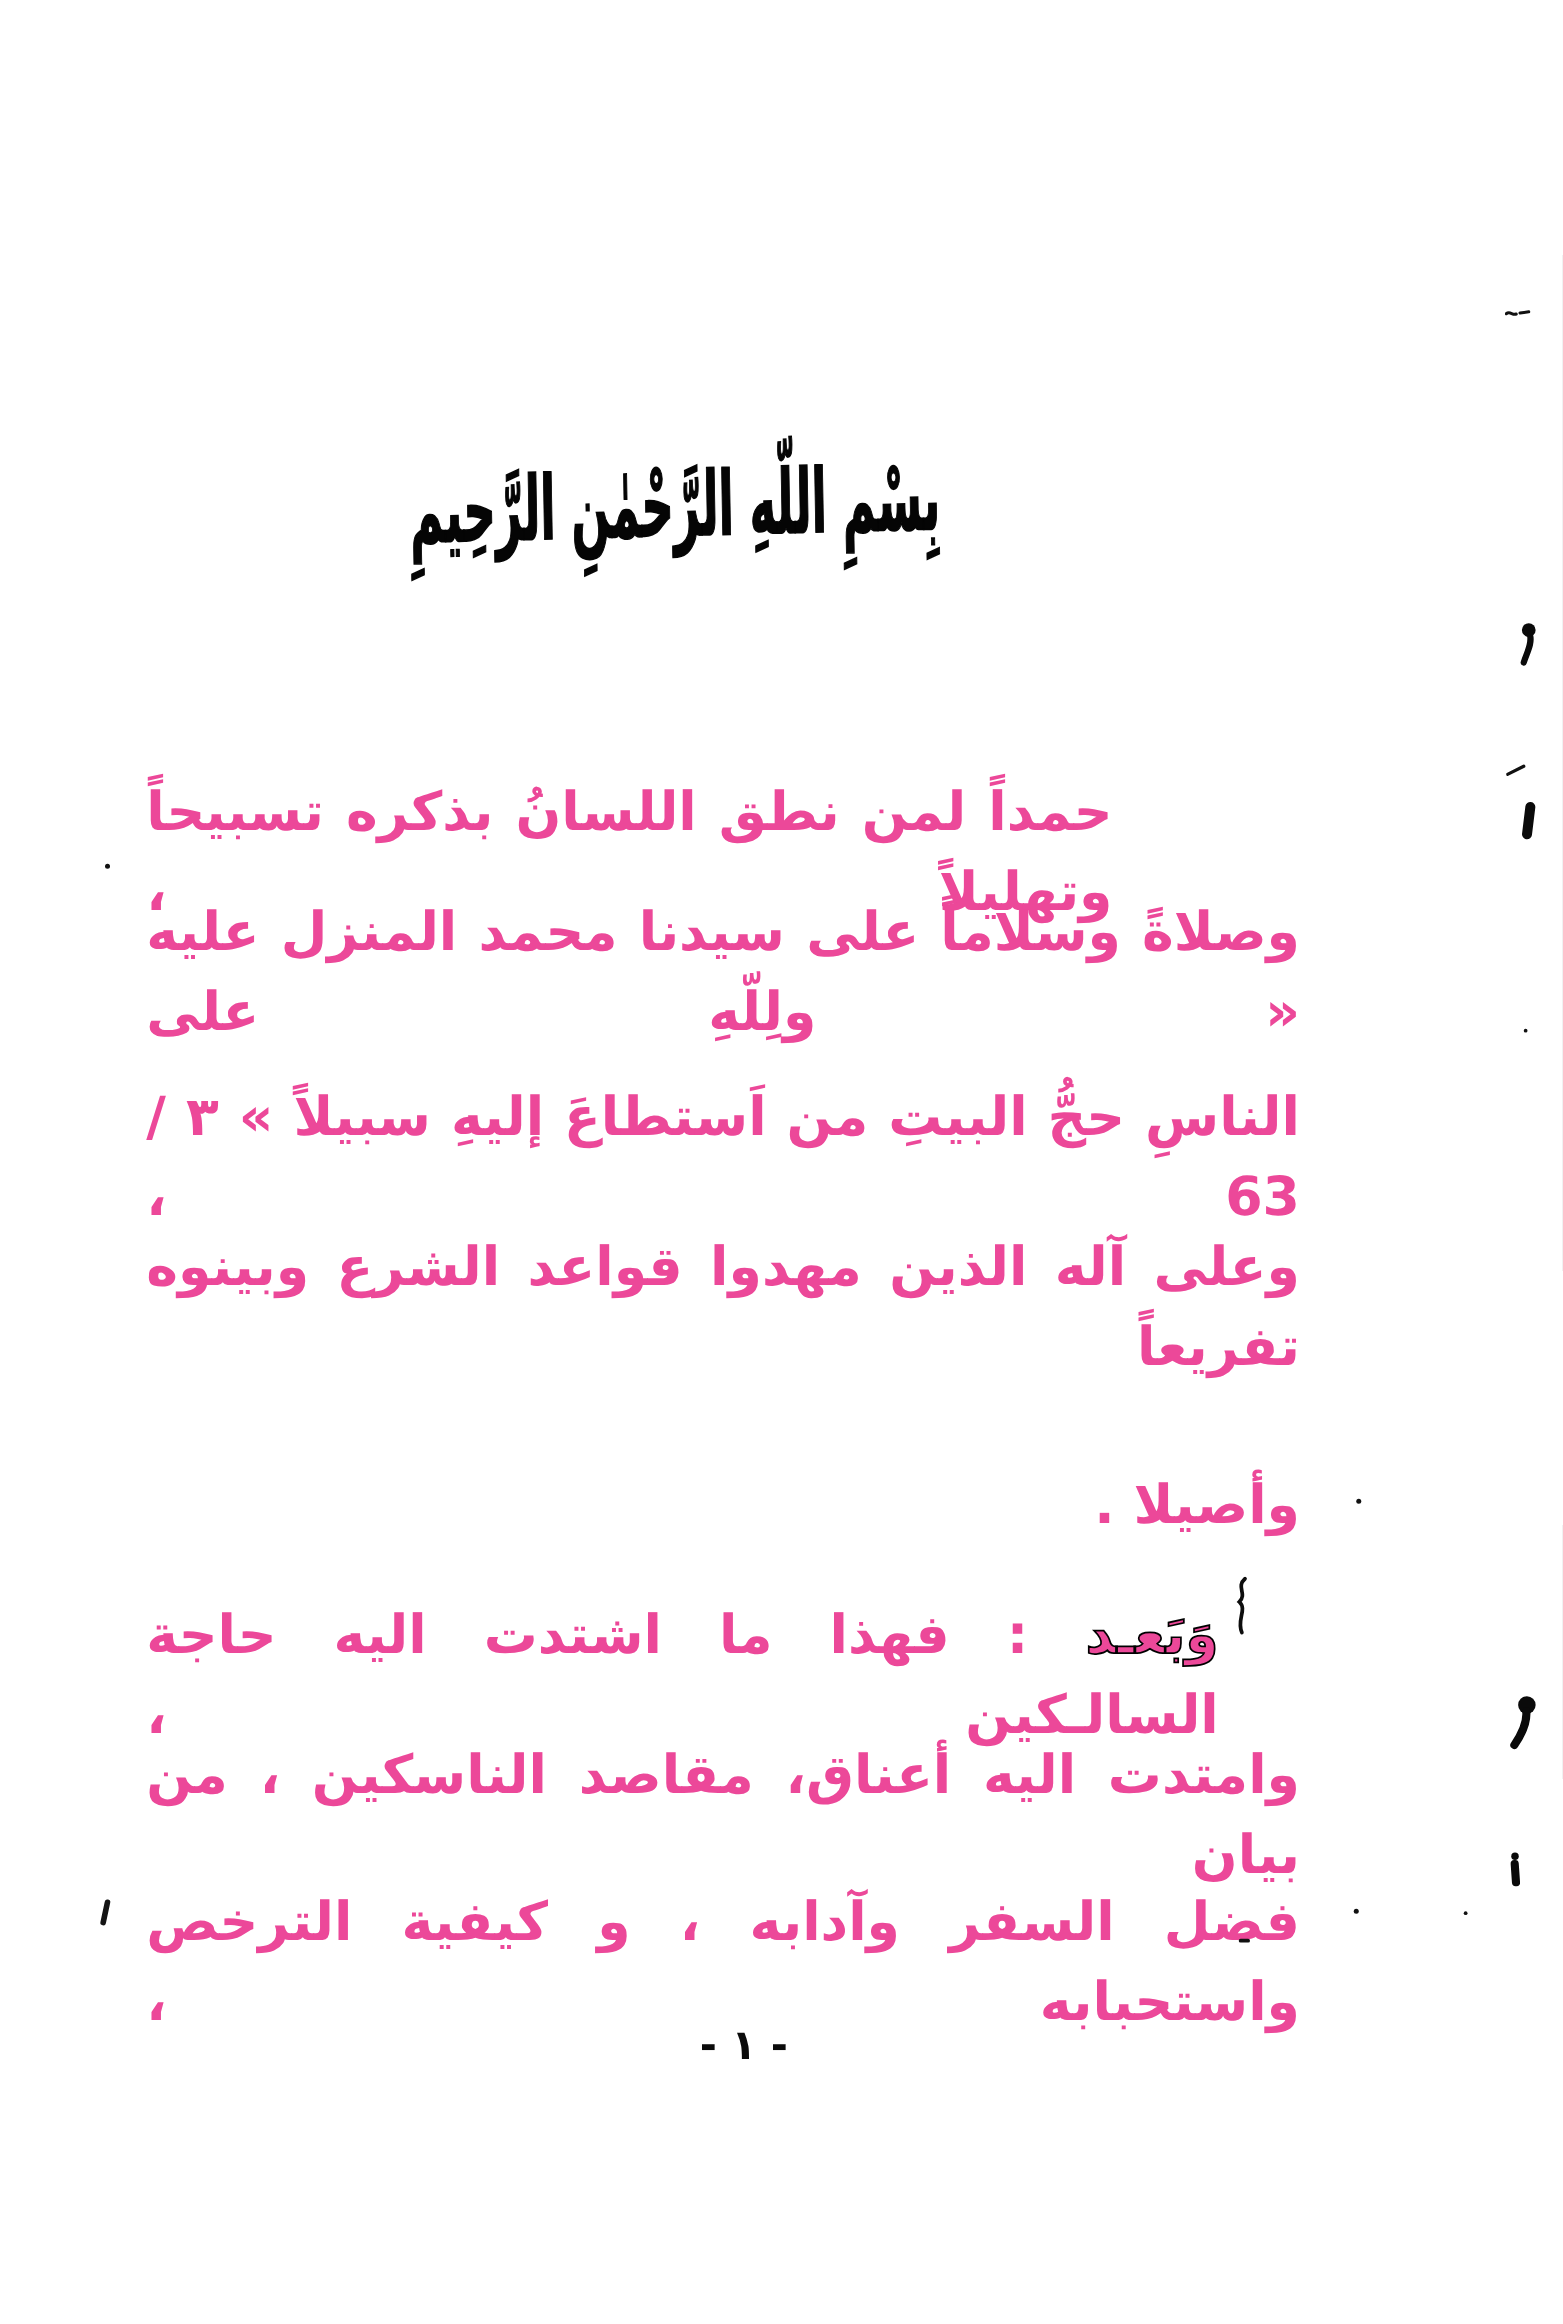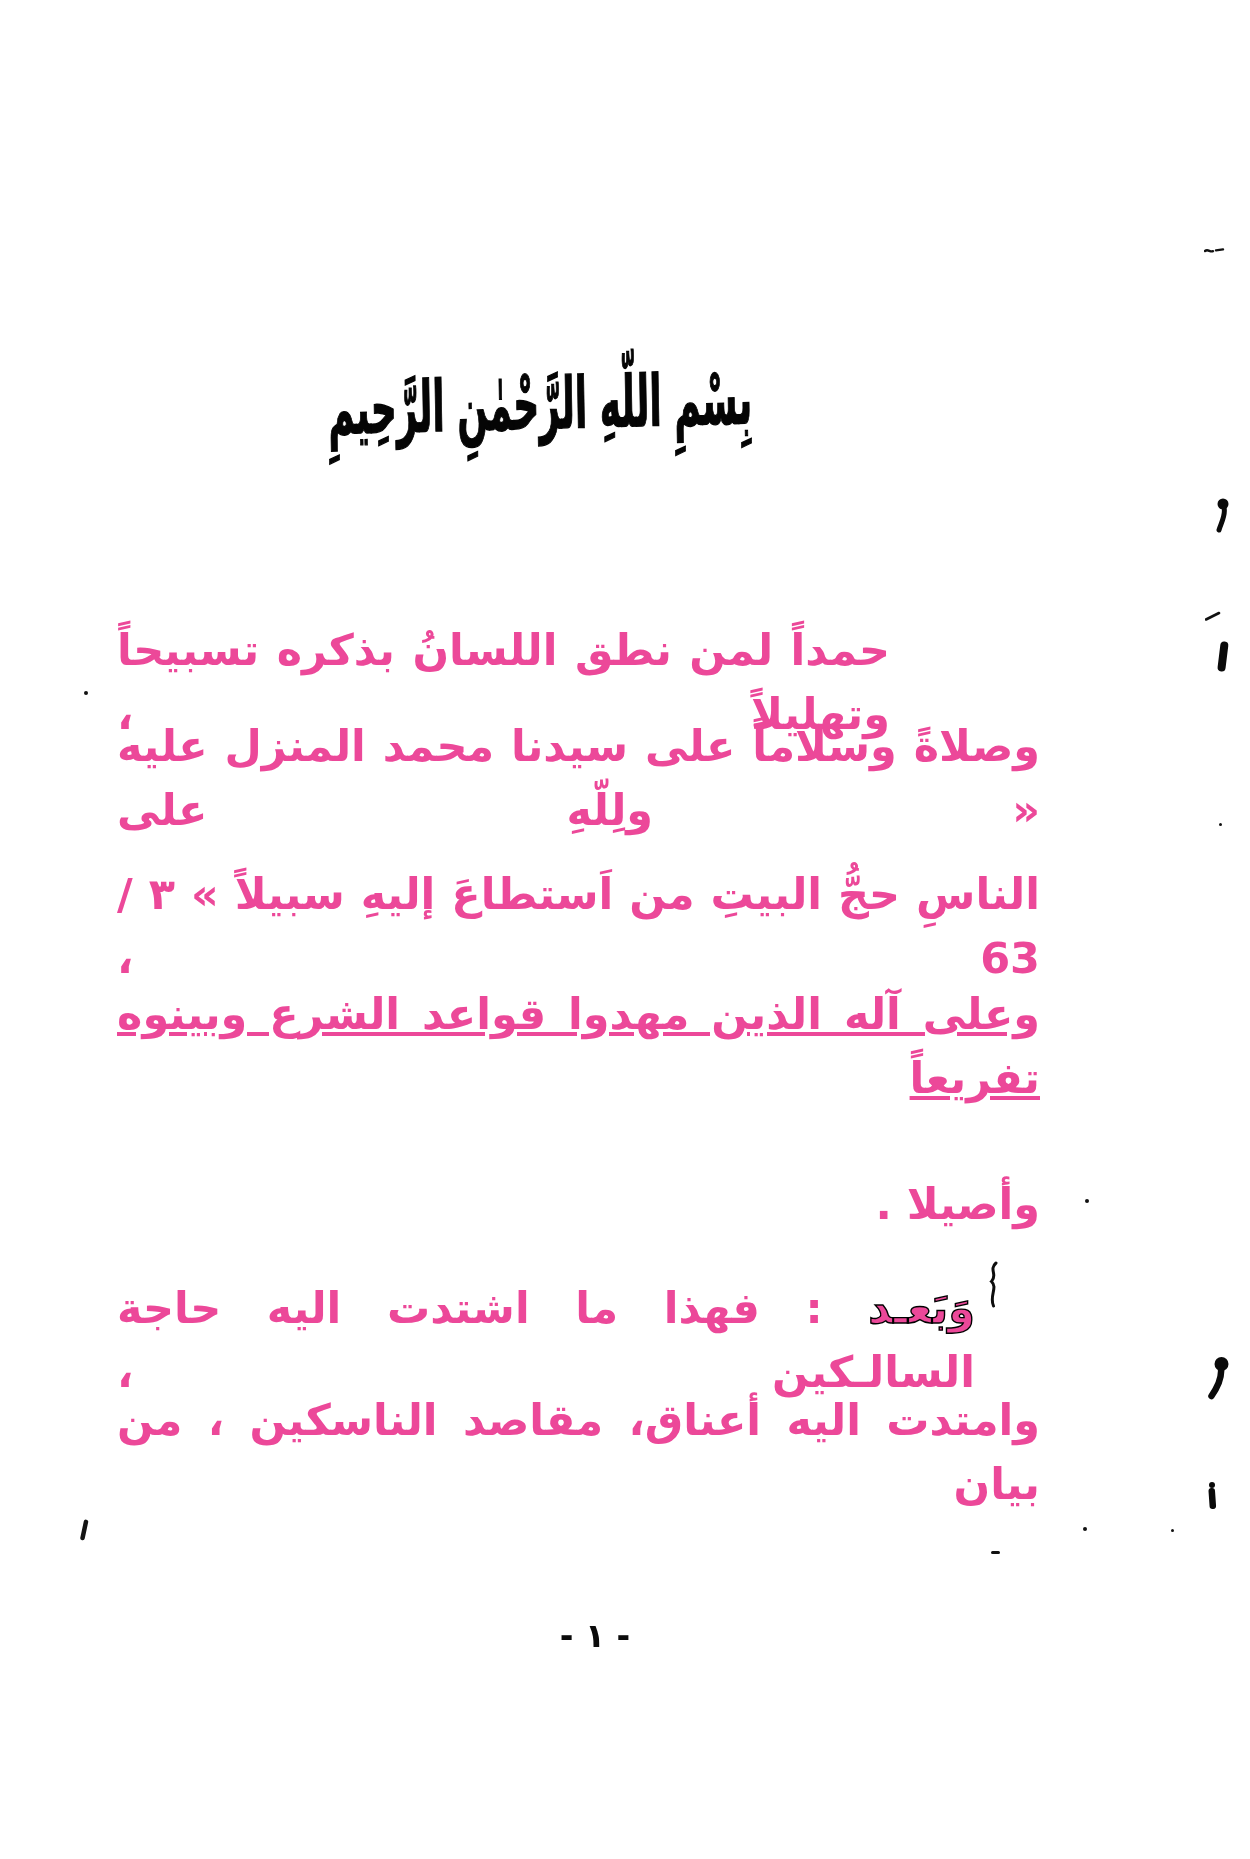--- a/index.html
+++ b/index.html
@@ -33,21 +33,21 @@
     text-align:justify;
     text-align-last:justify;
     -moz-text-align-last:justify;
     white-space:normal;
     letter-spacing:0;
     color:#ec4899;
   }
   .l1{top:618px;right:360px;}
   .l2{top:714px;}
   .l3{top:862px;}
-  .l4{top:982px;text-decoration:underline;}
+  .l4{top:982px;}
   .l5{top:1088px;}
   .l6{top:1172px;text-align:left;text-align-last:right;}
   .l7{top:1276px;right:275px;}
   .l8{top:1388px;}
   .l9{top:1506px;}
   .l7 .lead{
     -webkit-text-stroke:1.4px #000;
     letter-spacing:1px;
   }
   
@@ -78,20 +78,21 @@
     </svg>
   </div>
 
   <div class="line l1">حمداً لمن نطق اللسانُ بذكره تسبيحاً وتهليلاً ،</div>
   <div class="line l2">وصلاةً وسلاماً على سيدنا محمد المنزل عليه « ولِلّهِ على</div>
   <div class="line l3">الناسِ حجُّ البيتِ من اَستطاعَ إليهِ سبيلاً » ٣ / 63 ،</div>
   <div class="line l4">وعلى آله الذين مهدوا قواعد الشرع وبينوه تفريعاً</div>
   <div class="line l6">وأصيلا .</div>
   <div class="line l8">وامتدت اليه أعناق، مقاصد الناسكين ، من بيان</div>
   <div class="line l7"><span class="lead">وَبَعـد</span><span> : فهذا ما اشتدت اليه حاجة السالـكين ،</span></div>
+  <div class="line l9">فضل السفر وآدابه ، و كيفية الترخص واستحبابه ،</div>
 
   <div class="pagenum">- ١ -</div>
 
   <div class="mark" style="left:1204px;top:245px;">
     <svg width="22" height="12" viewBox="0 0 22 12">
       <path d="M1 6 C4 3.5 6 7.5 9 6.2 M12 5.4 L19 4.4" stroke="#111" stroke-width="2.4" fill="none" stroke-linecap="round"></path>
     </svg>
   </div>
 
   <div class="mark" style="left:1214px;top:498px;">

